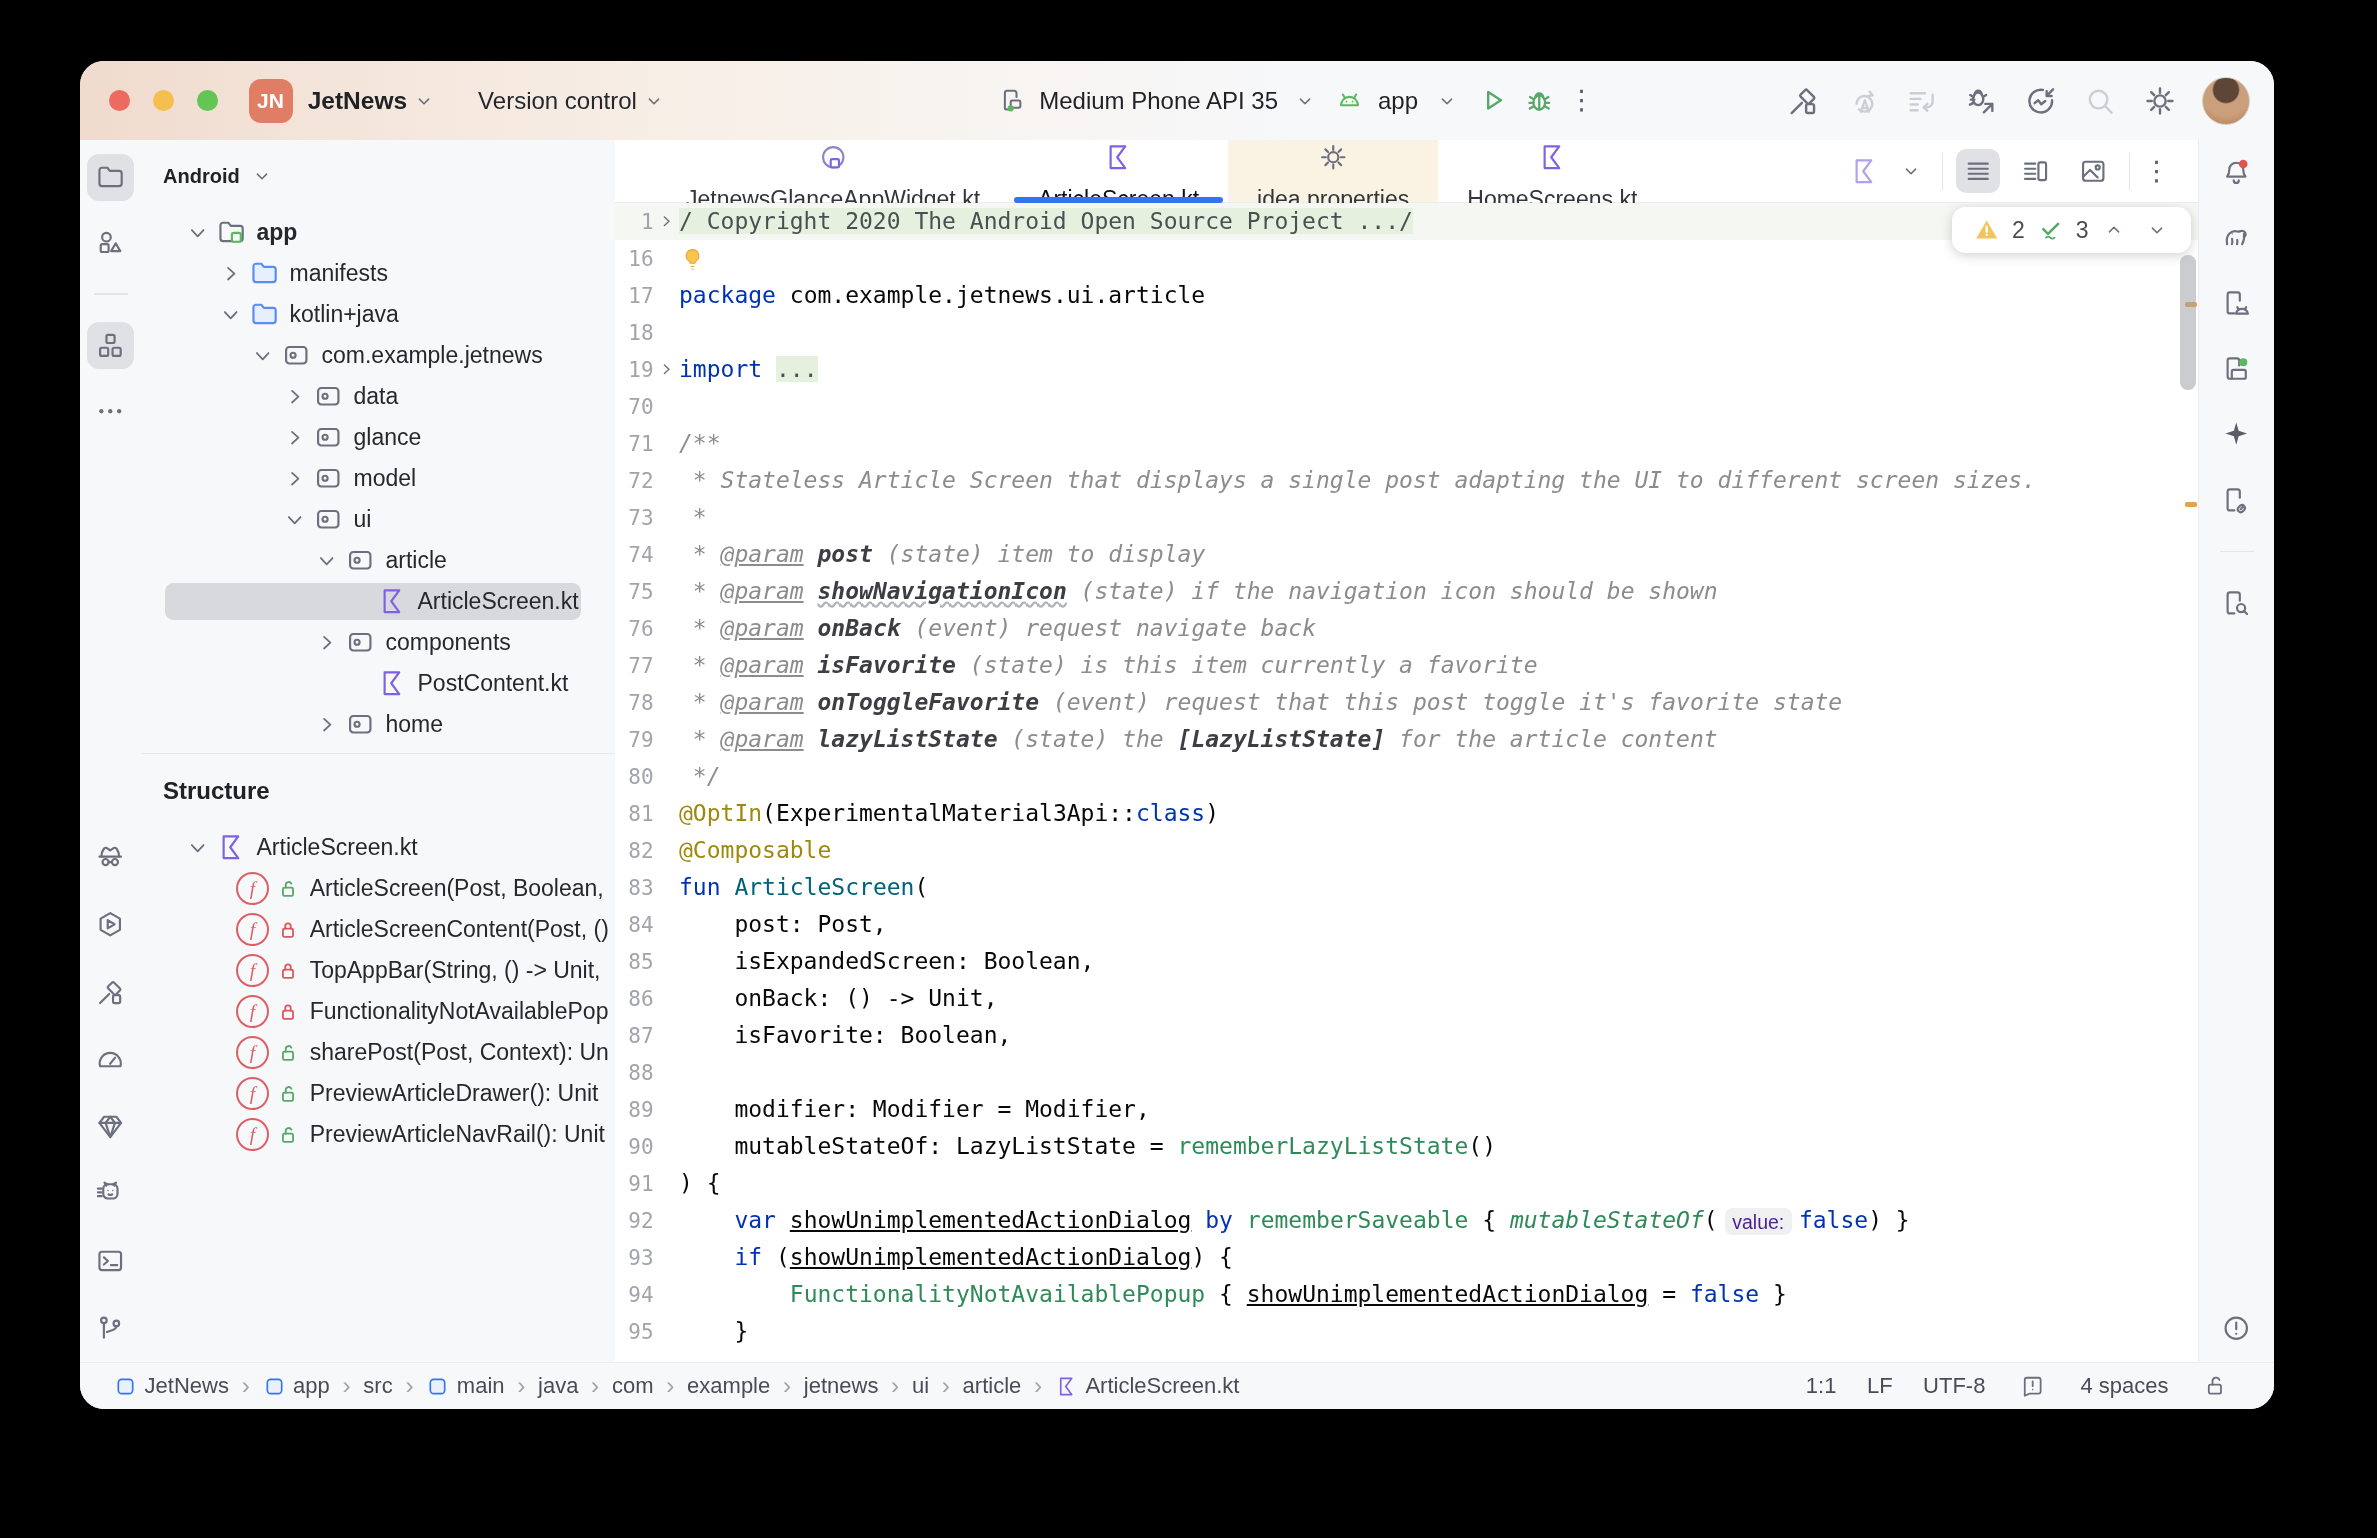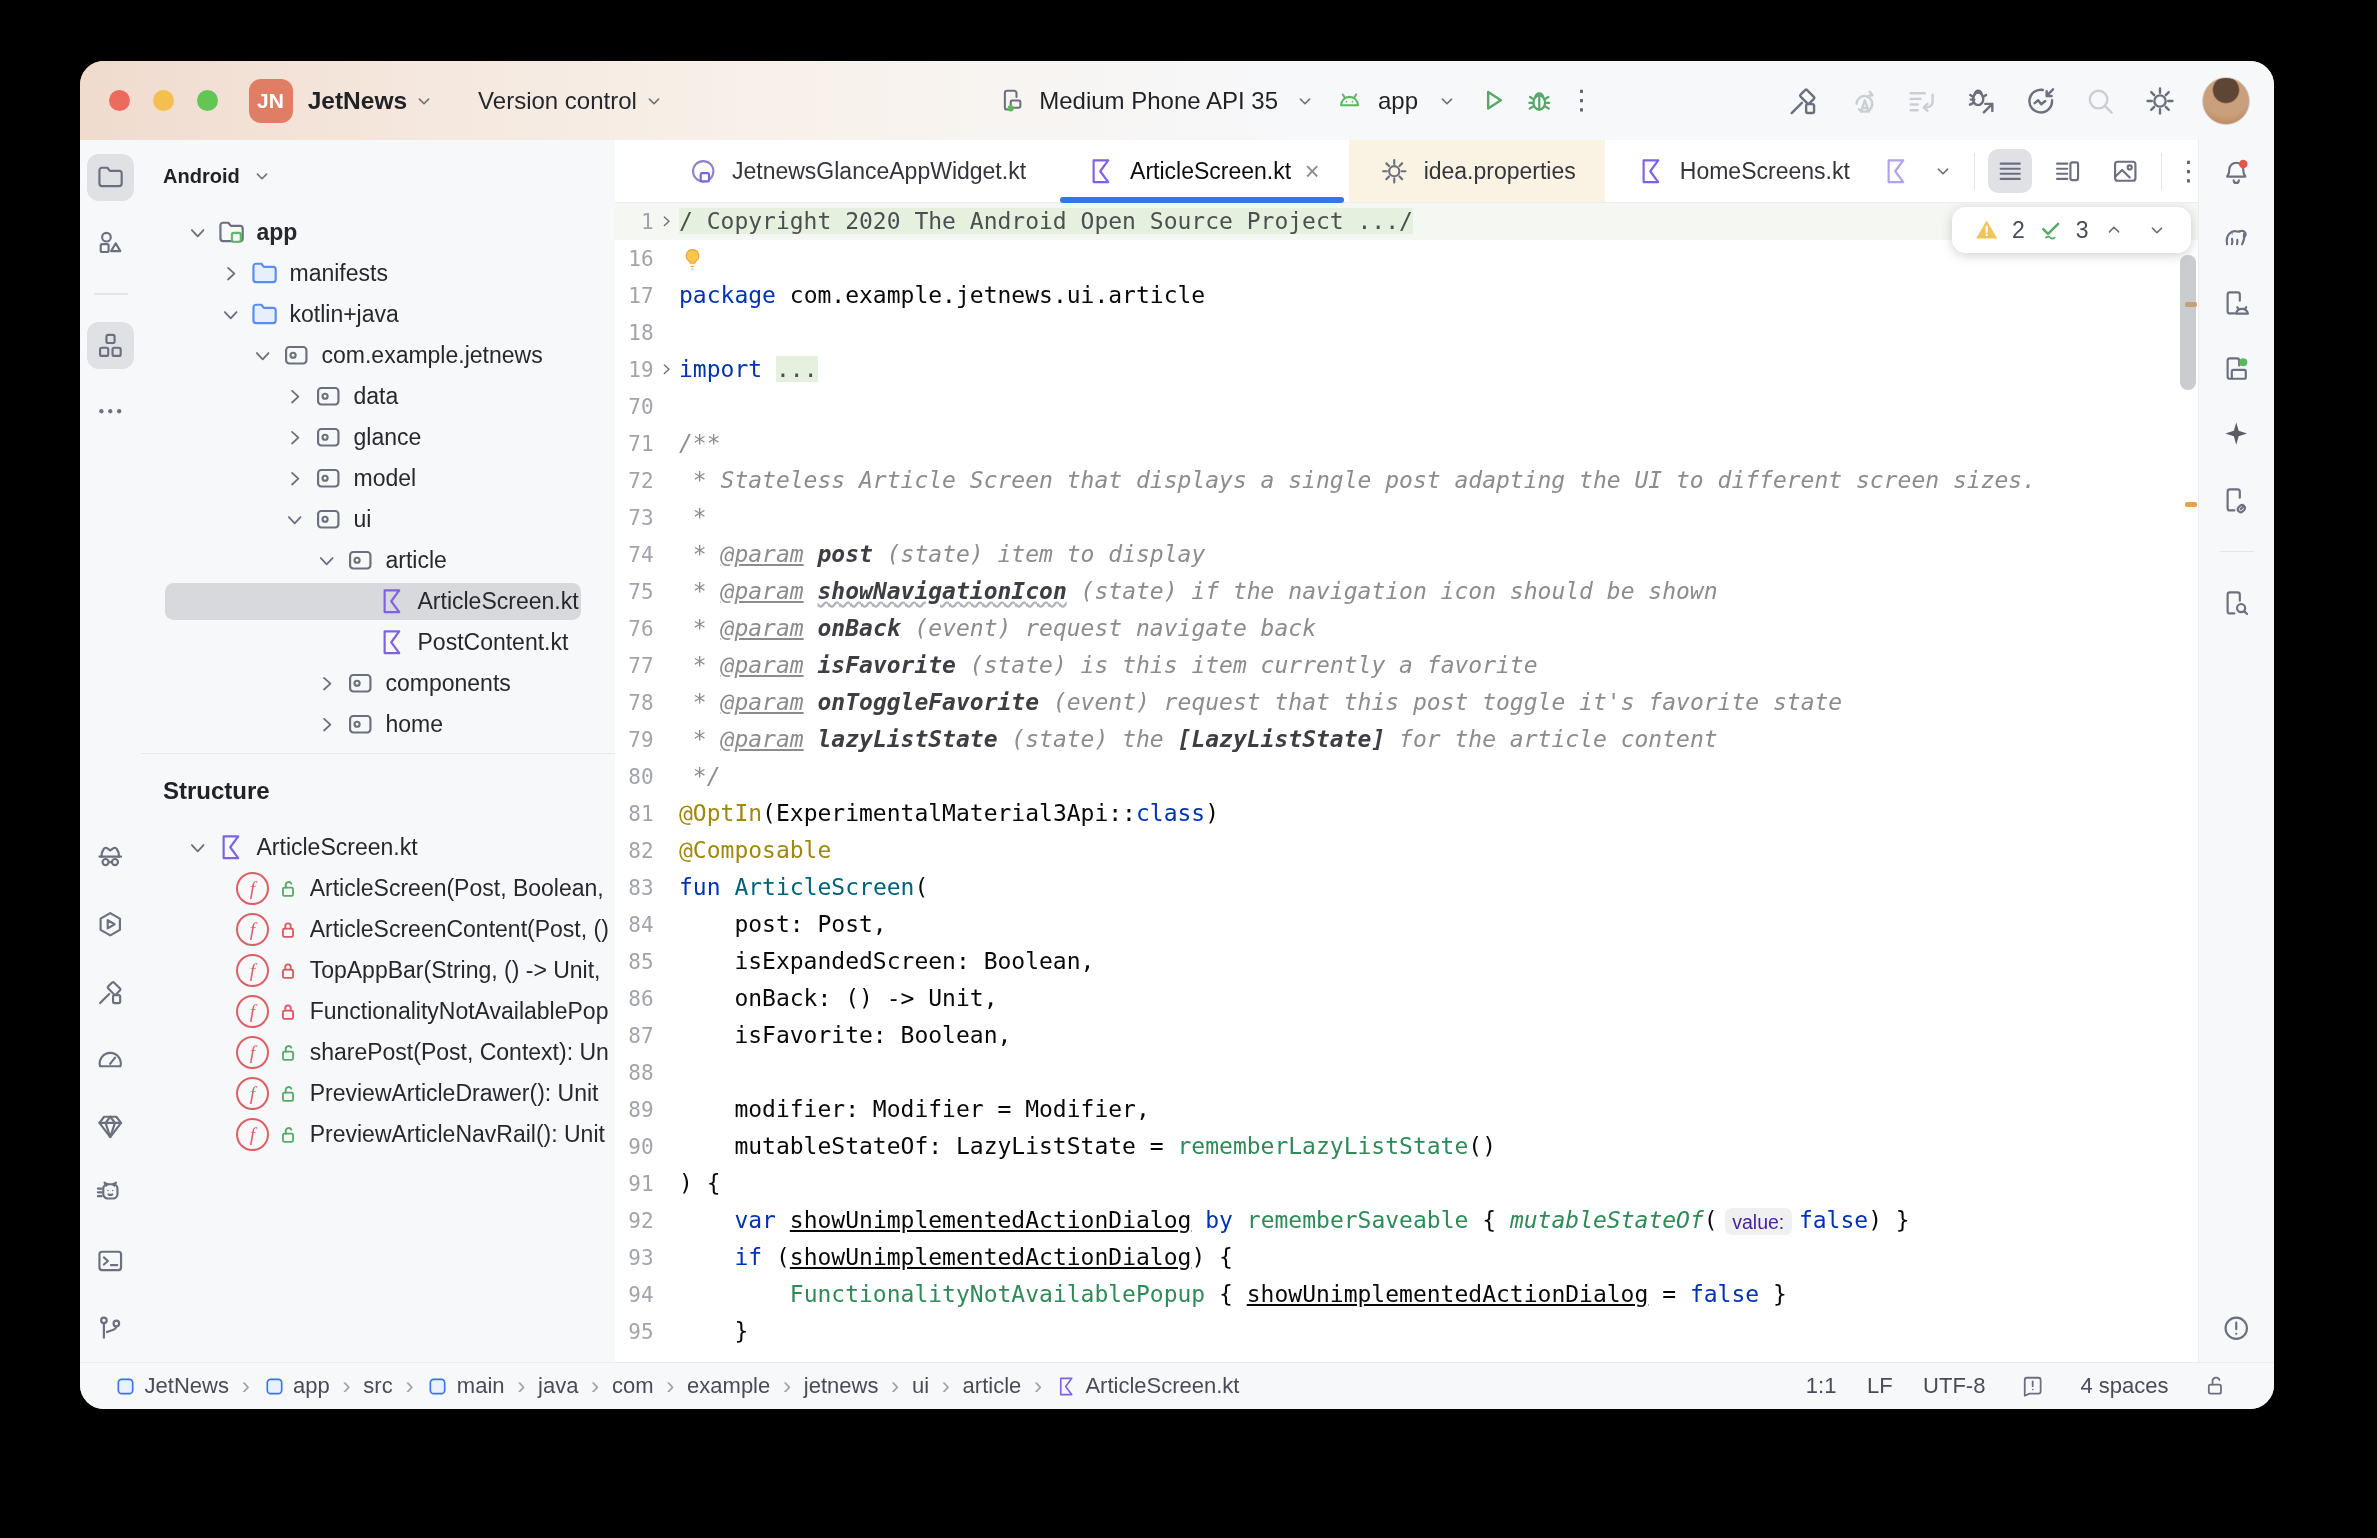--- a/index.html
+++ b/index.html
@@ -58,21 +58,21 @@
   .tree-label{margin-left:8.5px;}
   .tree-label.b{font-weight:bold;}
   .fic{width:29px;height:29px;border-radius:50%;border:2.1px solid #dd5f66;color:#dd5f66;flex:none;
     display:flex;align-items:center;justify-content:center;font:italic 19.5px "Liberation Serif",serif;}
   .lock{width:25.4px;margin-left:6.8px;}
   .lock svg{width:22px;height:22px;}
   .st-label{margin-left:8.5px;overflow:hidden;}
   
   .tabbar{position:absolute;left:535px;top:79px;width:1584px;height:63px;background:#fff;
     border-bottom:0.8px solid #ebecf0;display:flex;align-items:stretch;padding-left:42px;box-sizing:border-box;}
-  .tab{display:flex;align-items:center;gap:12px;padding:0 29px;font-size:23px;color:#33353b;position:relative;}
+  .tab{display:flex;align-items:center;gap:12px;padding:0 29px;font-size:23px;color:#33353b;position:relative;flex-direction:column;}
   .tab.active{color:#0b0c0e;}
   .tab.active::after{content:"";position:absolute;left:5.1px;right:5.1px;bottom:-0.8px;height:6px;
     background:#3574f0;border-radius:3.4px;}
   .tab.highlight{background:#faf3e3;}
   .tclose{color:#8a8d96;font-size:25.4px;margin-left:1.7px;}
   .tabbar-controls{margin-left:auto;display:flex;align-items:center;gap:13.5px;padding-right:29px;}
   .vt{width:44px;height:44px;border-radius:10.2px;display:flex;align-items:center;justify-content:center;}
   .vt.active{background:#dfe1e5;}
   .vsep{width:0.8px;height:37px;background:#e3e5e9;}
   
@@ -498,42 +498,42 @@
           </div>
           <div class="tree-row sel" style="padding-left: 202px;">
             <span class="ic chev"></span>
             <span class="ic">
               <svg viewBox="0 0 24 24">
                 <path stroke="#8161e3" d="M6 3.5h11.5L11.2 12l6.3 8.5H6z"></path>
               </svg>
             </span>
             <span class="tree-label">ArticleScreen.kt</span>
           </div>
+          <div class="tree-row" style="padding-left: 170px;">
+            <span class="ic chev">
+              <svg viewBox="0 0 24 24">
+                <path d="M9.5 6.5l6 5.5-6 5.5"></path>
+              </svg>
+            </span>
+            <span class="ic">
+              <svg viewBox="0 0 24 24">
+                <rect x="4" y="5.5" width="16" height="13" rx="2.5"></rect>
+                <circle cx="9.5" cy="12" r="2"></circle>
+              </svg>
+            </span>
+            <span class="tree-label">components</span>
+          </div>
           <div class="tree-row" style="padding-left: 202px;">
             <span class="ic chev"></span>
             <span class="ic">
               <svg viewBox="0 0 24 24">
                 <path stroke="#8161e3" d="M6 3.5h11.5L11.2 12l6.3 8.5H6z"></path>
               </svg>
             </span>
             <span class="tree-label">PostContent.kt</span>
-          </div>
-          <div class="tree-row" style="padding-left: 170px;">
-            <span class="ic chev">
-              <svg viewBox="0 0 24 24">
-                <path d="M9.5 6.5l6 5.5-6 5.5"></path>
-              </svg>
-            </span>
-            <span class="ic">
-              <svg viewBox="0 0 24 24">
-                <rect x="4" y="5.5" width="16" height="13" rx="2.5"></rect>
-                <circle cx="9.5" cy="12" r="2"></circle>
-              </svg>
-            </span>
-            <span class="tree-label">components</span>
           </div>
           <div class="tree-row" style="padding-left: 170px;">
             <span class="ic chev">
               <svg viewBox="0 0 24 24">
                 <path d="M9.5 6.5l6 5.5-6 5.5"></path>
               </svg>
             </span>
             <span class="ic">
               <svg viewBox="0 0 24 24">
                 <rect x="4" y="5.5" width="16" height="13" rx="2.5"></rect>

